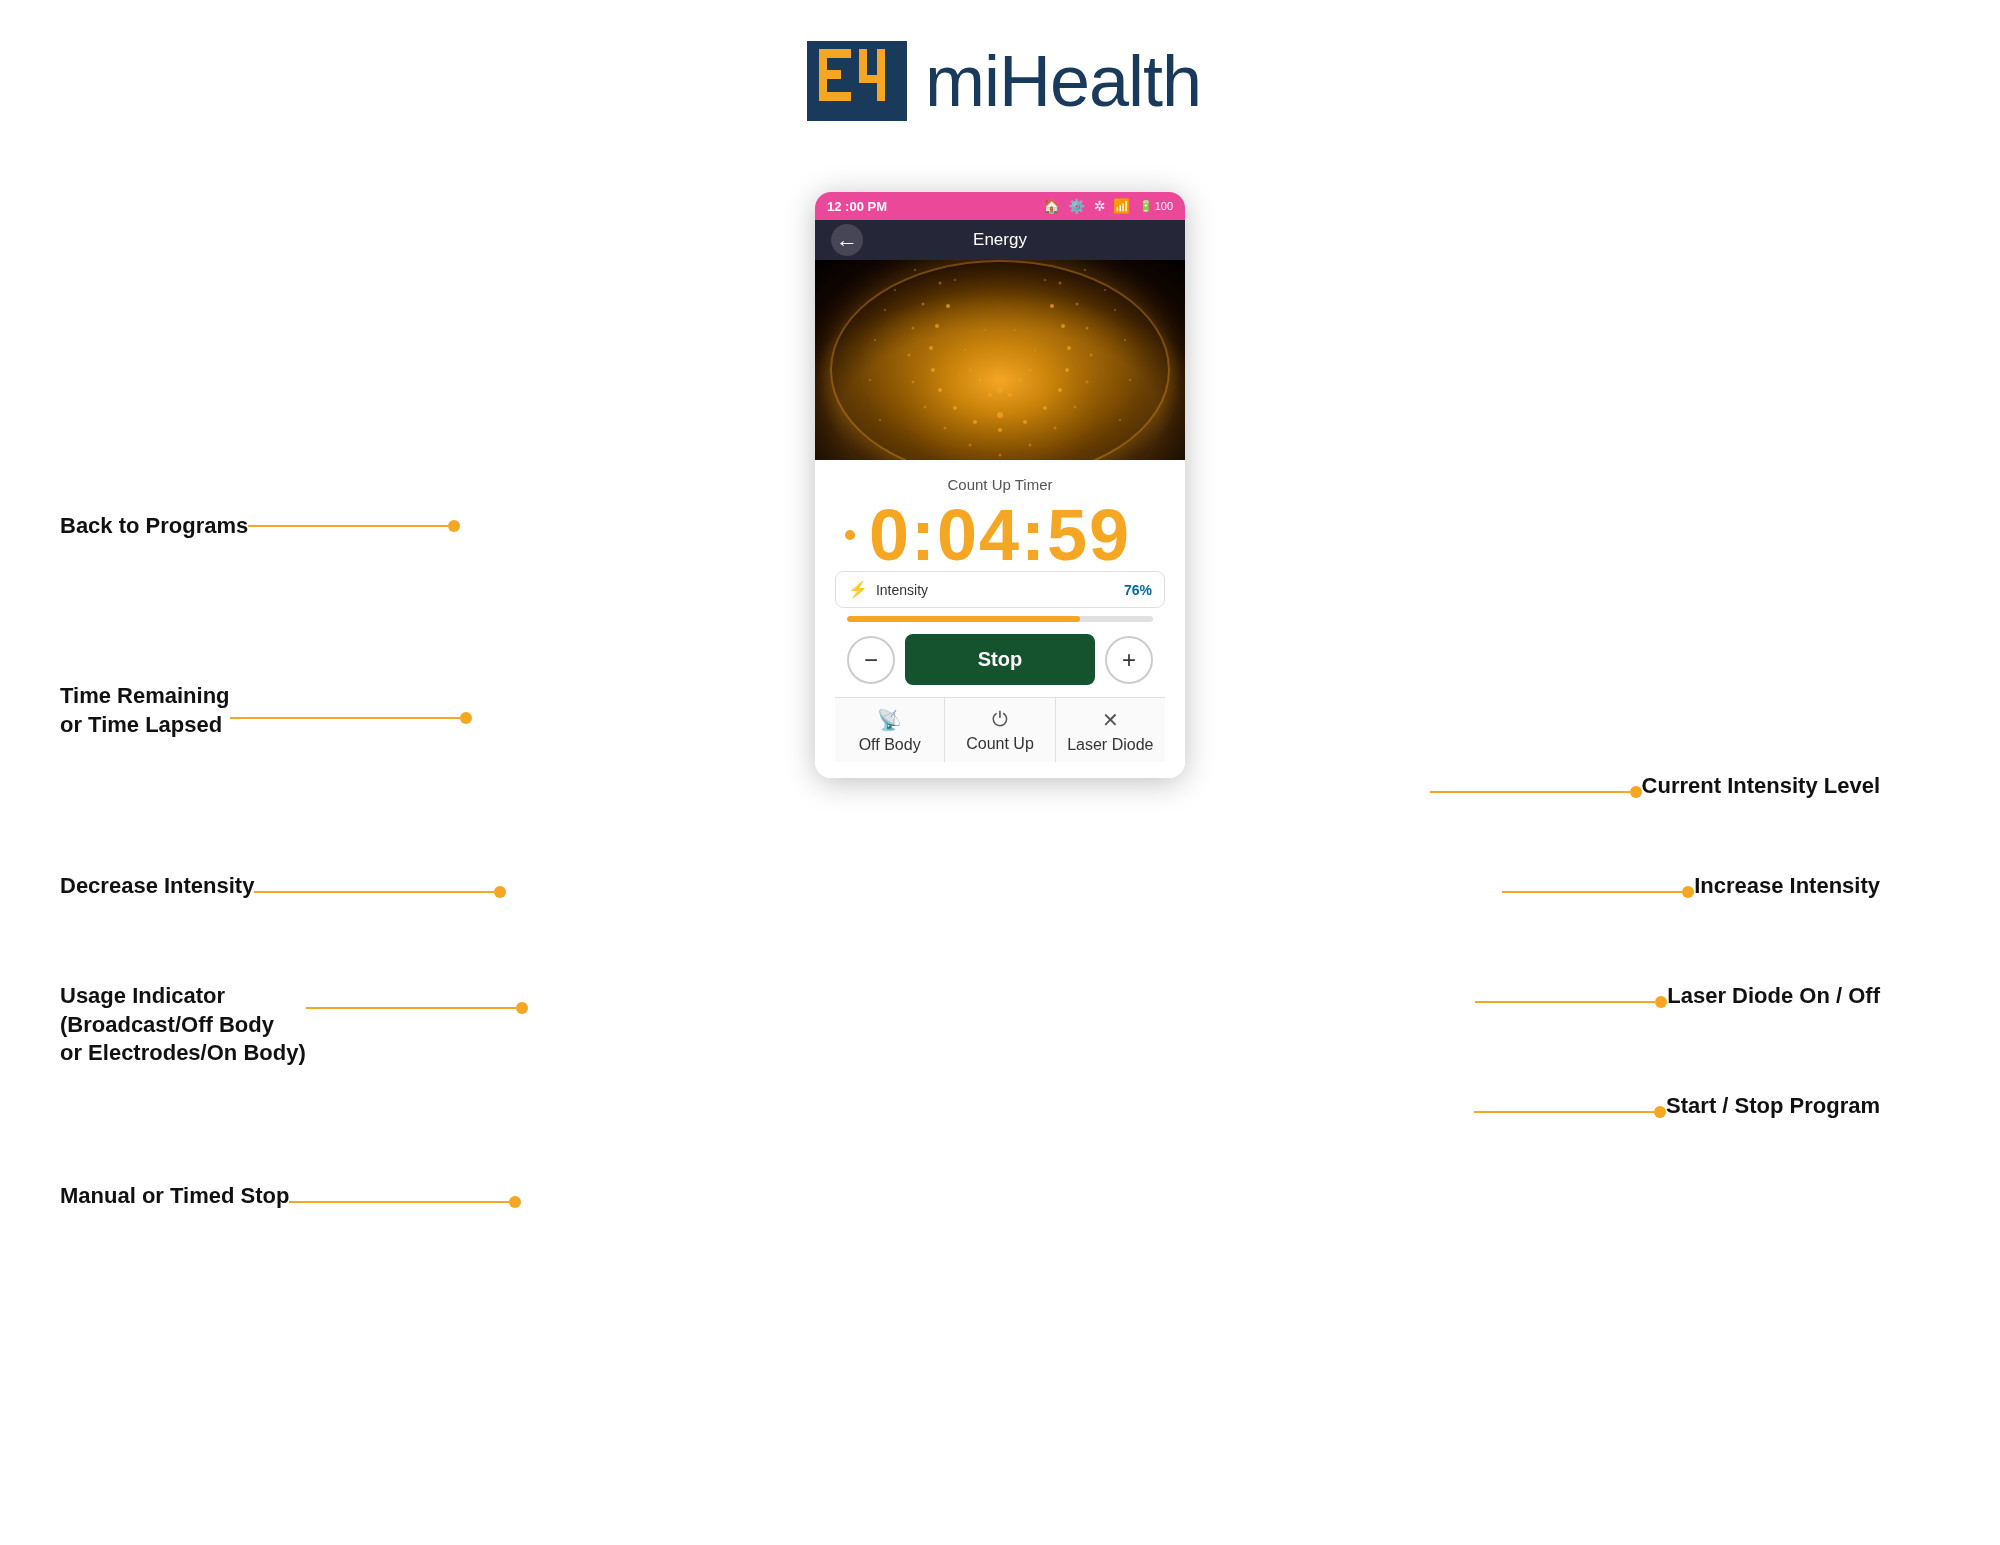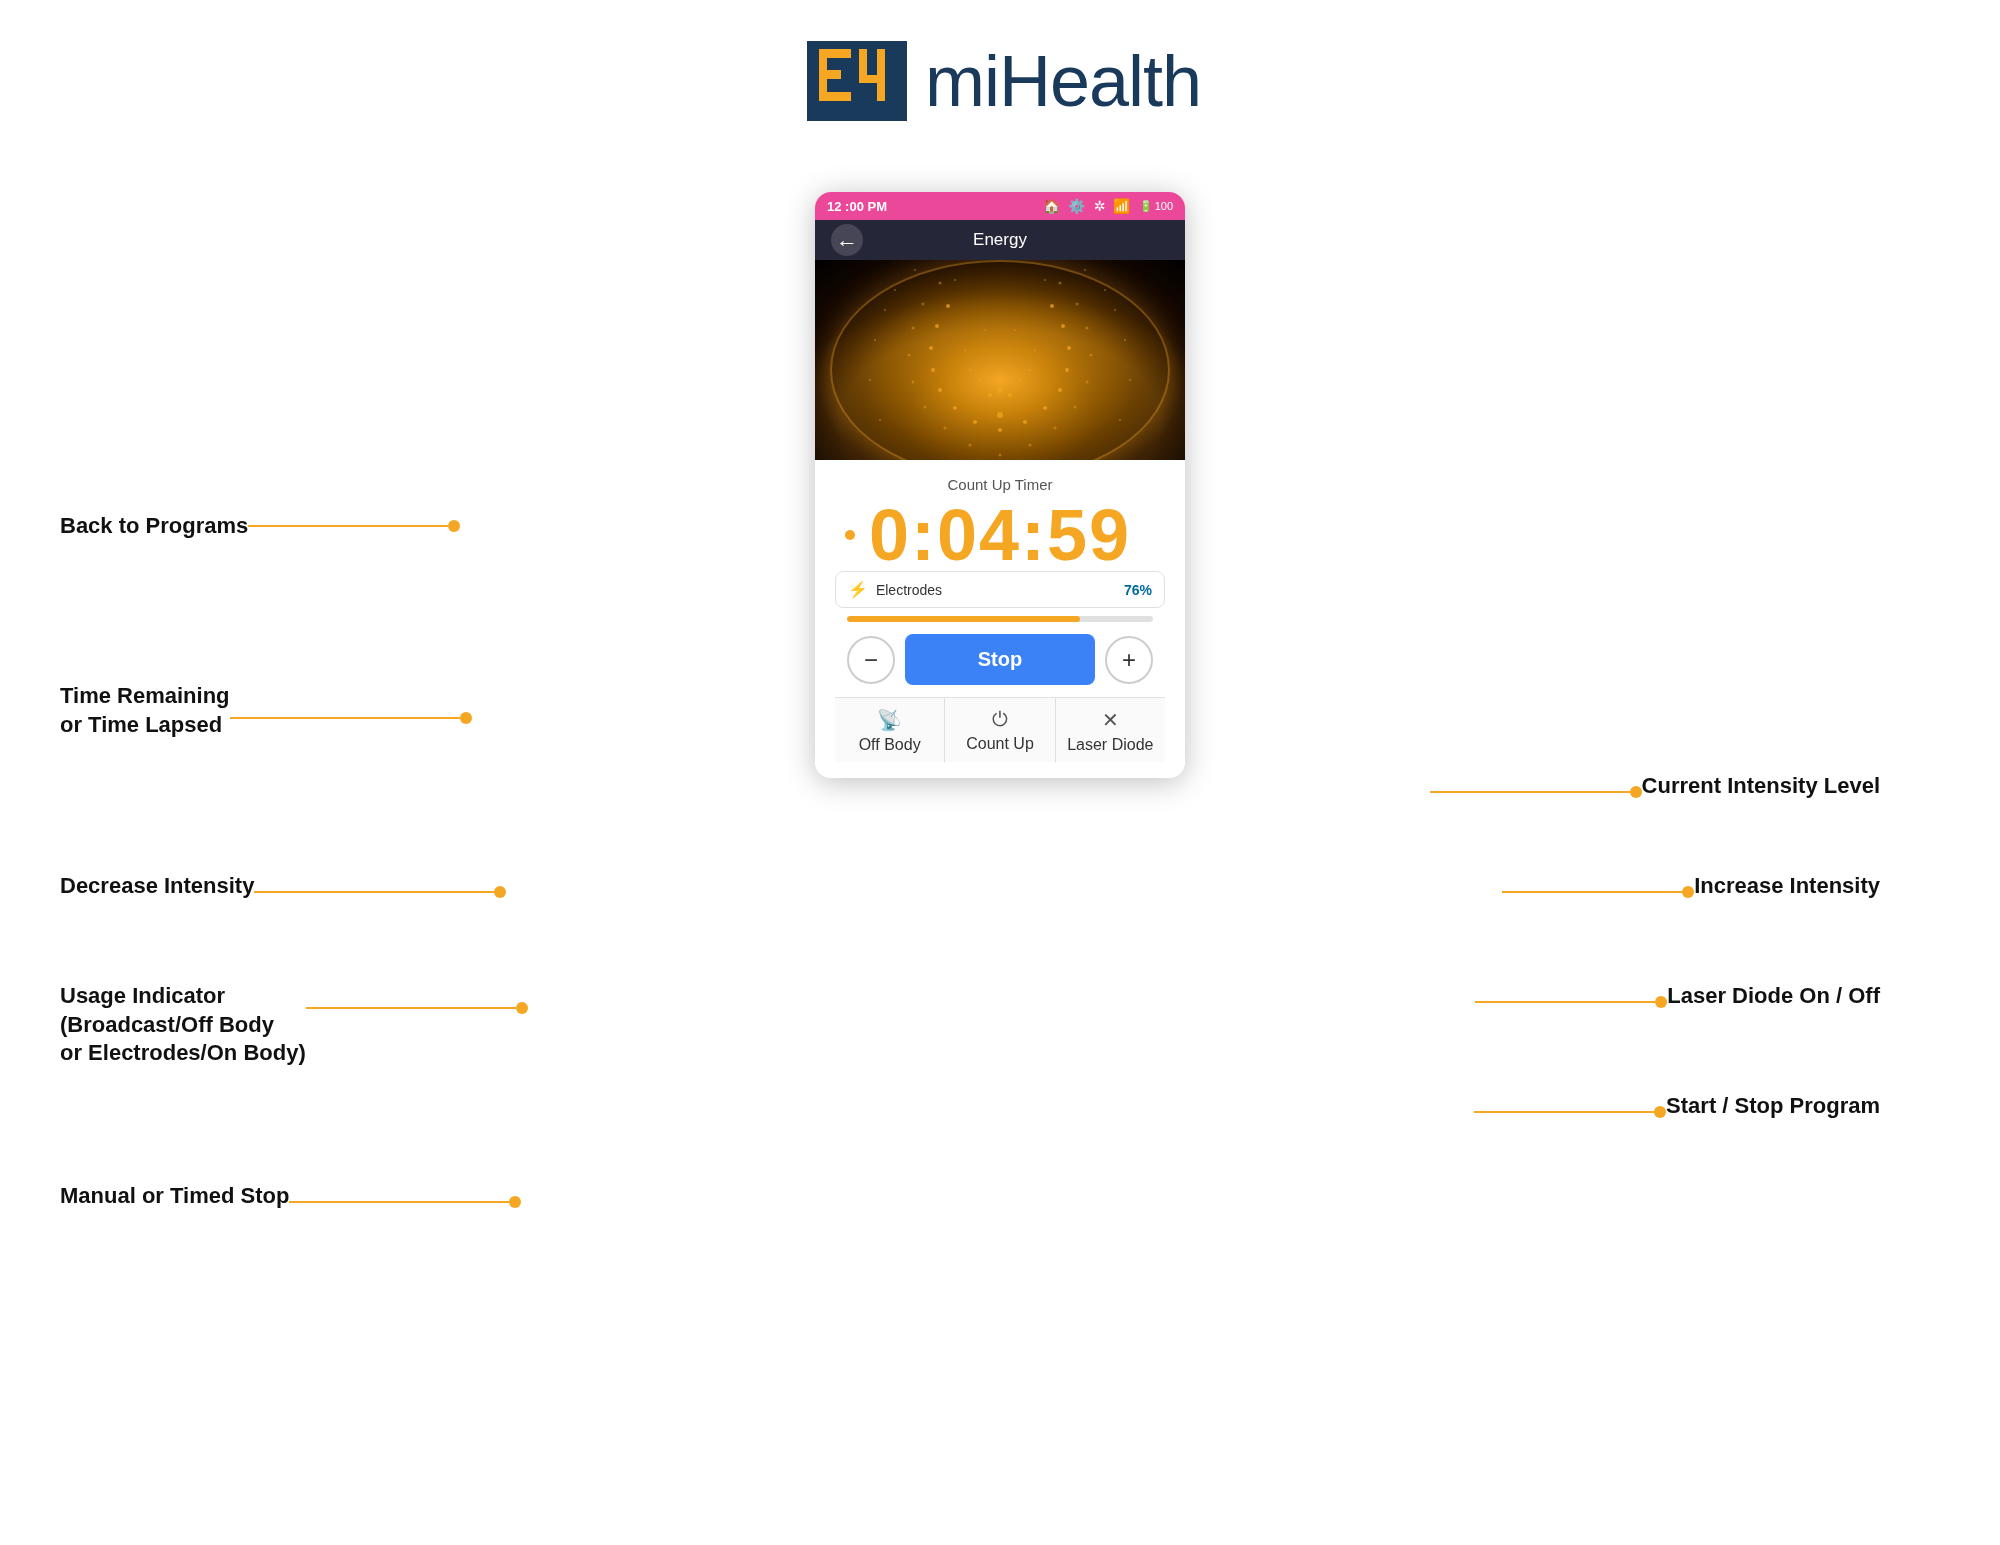--- a/index.html
+++ b/index.html
@@ -221,21 +221,21 @@
       display: flex;
       align-items: center;
       justify-content: center;
       font-size: 24px;
       color: #333;
       cursor: pointer;
       flex-shrink: 0;
     }
     .stop-btn {
       flex: 1;
-      background: #3b82f6;
+      background: #14532d;
       color: white;
       border: none;
       border-radius: 8px;
       padding: 14px 0;
       font-size: 20px;
       font-weight: 700;
       cursor: pointer;
       text-align: center;
     }
 
@@ -396,21 +396,21 @@
 
       <div class="timer-label">Count Up Timer</div>
 
       <div class="timer-display">
         <span class="timer-dot"></span>
         <span>0:04:59</span>
       </div>
 
       <div class="intensity-row">
         <span class="intensity-icon">⚡</span>
-        <span class="intensity-label">Electrodes</span>
+        <span class="intensity-label">Intensity</span>
         <span class="intensity-value">76%</span>
       </div>
 
       <div class="intensity-bar-container">
         <div class="intensity-bar-fill" style="width:76%"></div>
       </div>
 
       <div class="controls-row">
         <div class="circle-btn">−</div>
         <div class="stop-btn">Stop</div>

